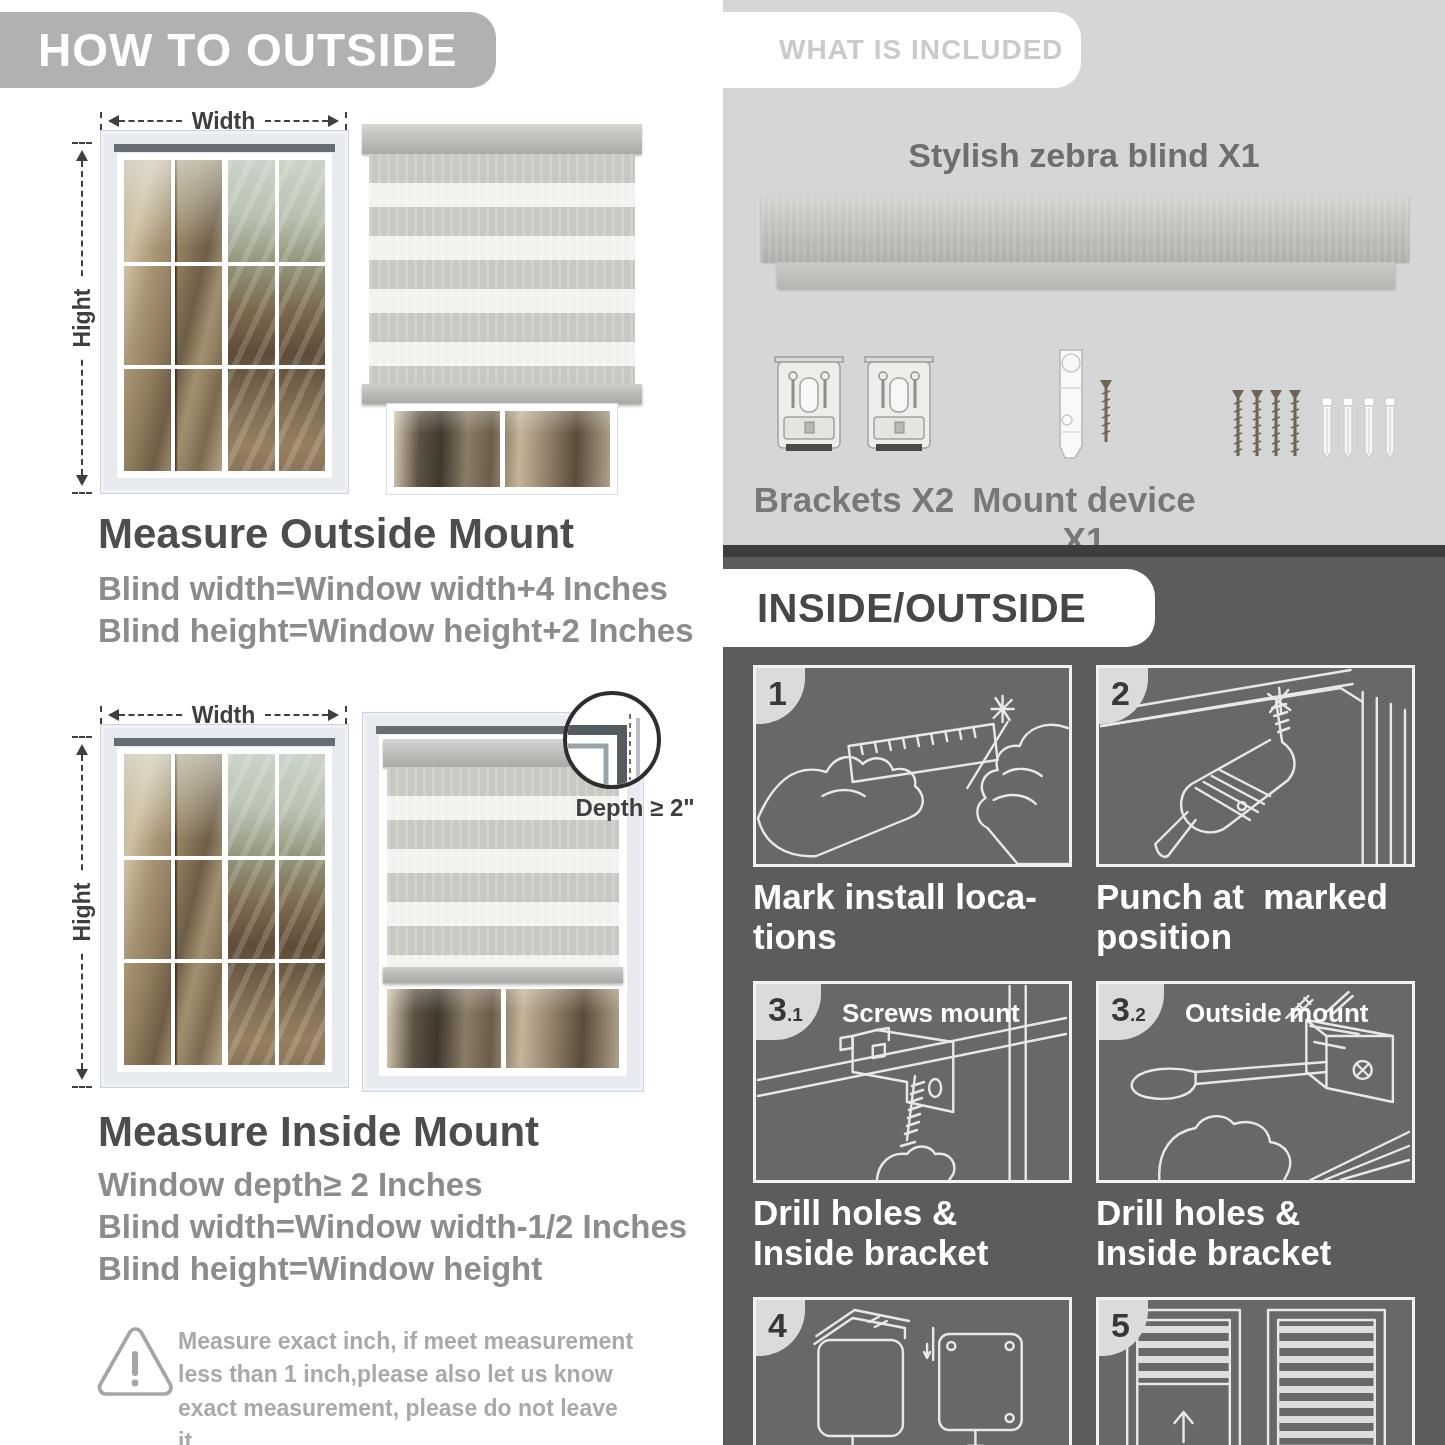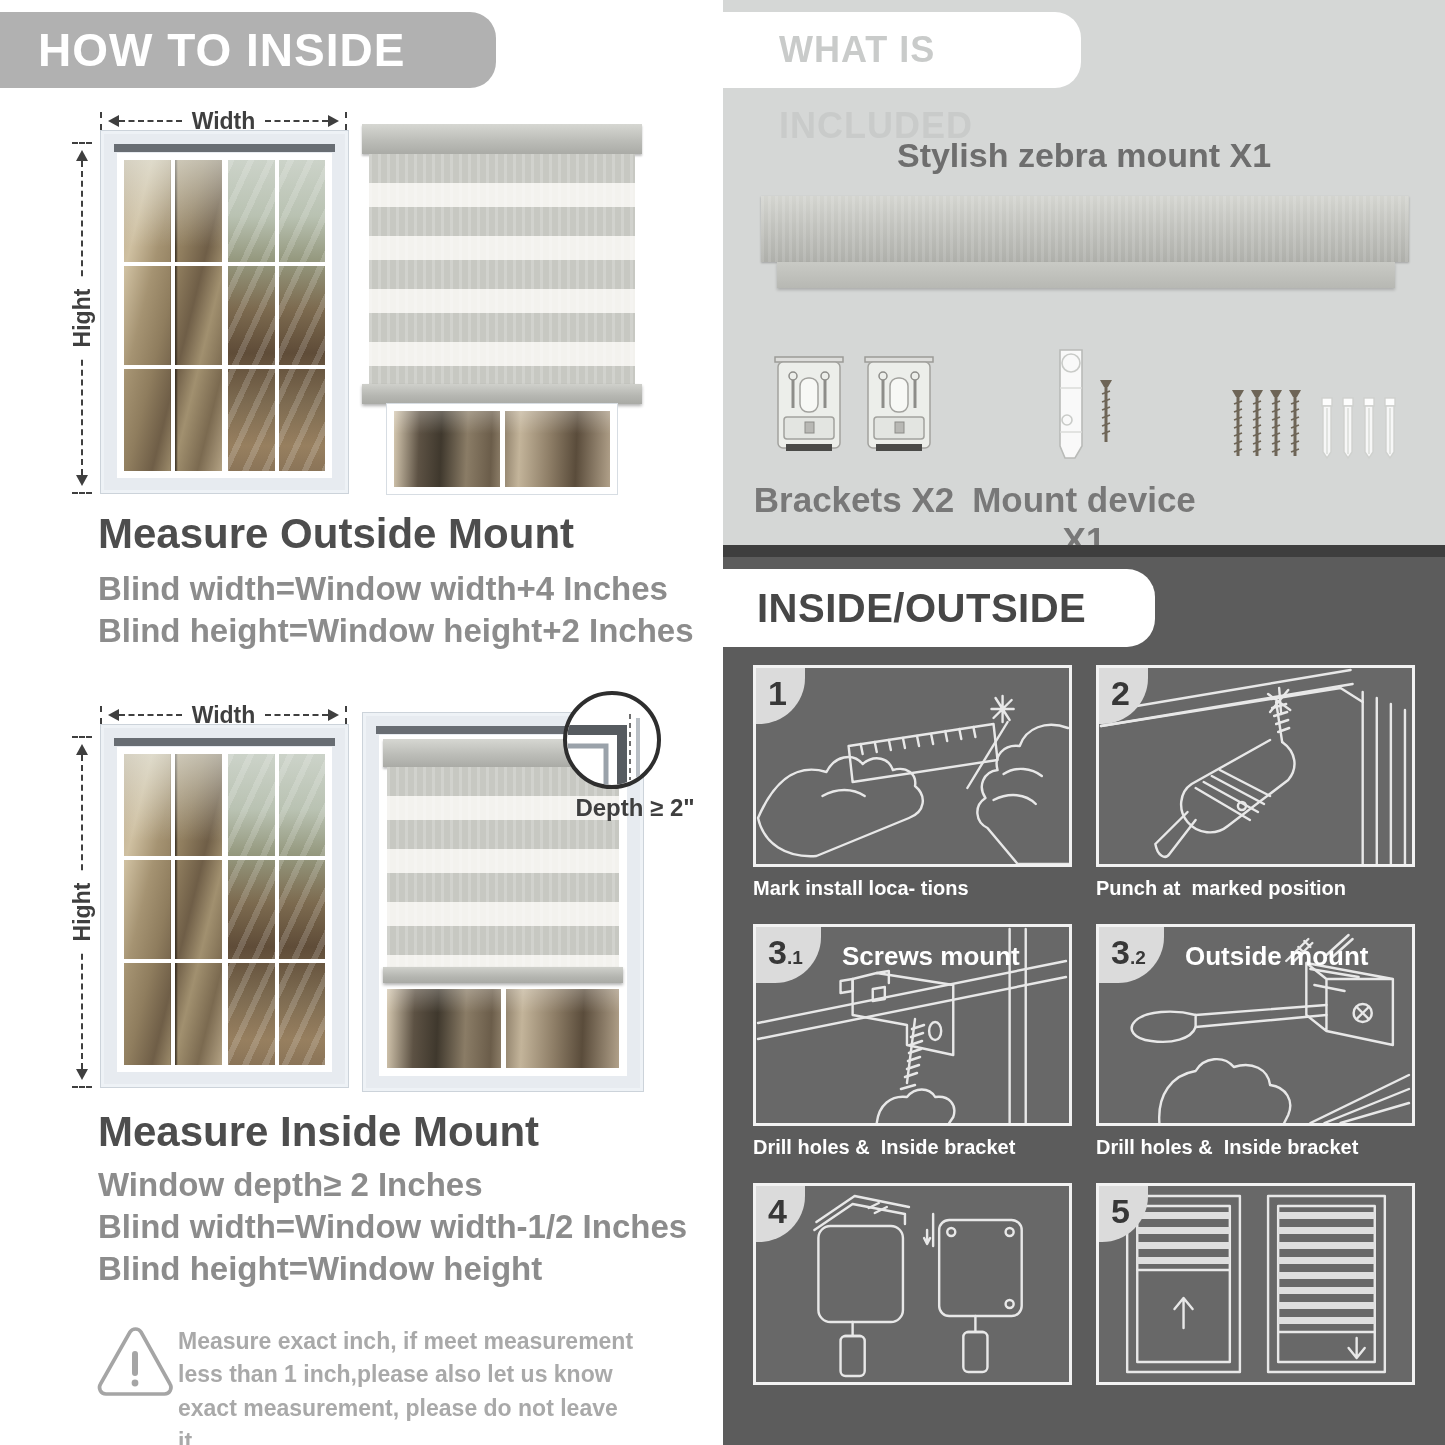--- a/index.html
+++ b/index.html
@@ -58,21 +58,21 @@
       repeating-linear-gradient(180deg,#c7c8c2 0 29px,#f3f2ee 29px 53px);}
   .brail{position:absolute;background:linear-gradient(180deg,#cfd0cb,#b5b6b1 60%,#a9aaa5);
         box-shadow:0 2px 3px rgba(0,0,0,.3);}
   .peek{position:absolute;background:#fff;box-shadow:0 0 0 1px #d7dde3;}
   .peek-in{position:absolute;inset:7px;}
   .peek-div{position:absolute;top:0;bottom:0;left:50%;width:5px;margin-left:-2px;background:#fff;}
   .callout-label{position:absolute;font-size:24px;font-weight:bold;color:#3f3f3f;text-align:center;}
   
   .right-light{position:absolute;left:723px;top:0;width:722px;height:545px;background:#d5d7d6;}
   .banner-included{position:absolute;left:0;top:12px;width:358px;height:76px;background:#ffffff;
-        border-radius:0 26px 26px 0;color:#c9cbca;font-size:36px;font-weight:bold;line-height:76px;
+        border-radius:0 26px 26px 0;color:#c9cbca;font-size:28px;font-weight:bold;line-height:76px;
         padding-left:56px;letter-spacing:1px;box-sizing:border-box;}
   .blind-label{position:absolute;left:0;top:136px;width:100%;text-align:center;font-size:34px;
         font-weight:bold;color:#6e6e6e;}
   .rail-top{position:absolute;left:38px;top:196px;width:648px;height:66px;
         background:repeating-linear-gradient(90deg, rgba(255,255,255,.12) 0 3px, rgba(255,255,255,0) 3px 7px),
         linear-gradient(180deg,#d4d5d0 0%,#c2c3be 45%,#aeafaa 100%);box-shadow:0 1px 2px rgba(0,0,0,.25);}
   .rail-lip{position:absolute;left:54px;top:262px;width:618px;height:26px;
         background:linear-gradient(180deg,#c9cac5,#b7b8b3);box-shadow:0 2px 3px rgba(0,0,0,.2);}
   .items{position:absolute;left:16px;top:330px;width:690px;display:flex;}
   .item{flex:1;text-align:center;}
@@ -85,30 +85,30 @@
         border-radius:0 28px 28px 0;color:#474747;font-size:40px;font-weight:bold;line-height:78px;
         padding-left:34px;letter-spacing:.5px;box-sizing:border-box;}
   .grid{position:absolute;left:30px;top:120px;width:662px;display:grid;
         grid-template-columns:1fr 1fr;column-gap:24px;row-gap:24px;}
   .panel{position:relative;height:196px;background:#686868;border:3px solid #f2f2f2;overflow:hidden;}
   .panel svg{position:absolute;inset:0;width:100%;height:100%;}
   .badge{position:absolute;top:0;left:0;background:#dbdbdb;color:#383838;font-weight:bold;
         font-size:34px;line-height:1;padding:8px 18px 14px 12px;border-radius:0 0 46px 0;}
   .badge .sub{font-size:19px;}
   .ptitle{position:absolute;top:14px;left:86px;color:#ffffff;font-weight:bold;font-size:26px;}
-  .caption{margin-top:10px;font-size:20px;font-weight:bold;color:#ffffff;white-space:pre-wrap;}
+  .caption{margin-top:10px;font-size:35px;font-weight:bold;color:#ffffff;white-space:pre-wrap;}
   .lineart{fill:none;stroke:#e8e8e8;stroke-width:2.4;stroke-linecap:round;stroke-linejoin:round;}
 </style>
 </head>
 <body>
 
 <div class="page">
 
   <div class="banner-left">
-    <span>HOW TO INSIDE</span>
+    <span>HOW TO OUTSIDE</span>
   </div>
 
   <div style="position:absolute;left:62px;top:100px;width:285px;height:396px;">
     <div class="dimx" style="left:38px;right:0;top:12px;">
       <span class="tickv"></span>
       <span class="ah ah-l"></span>
       <span class="dline"></span>
       <span class="dlabel">Width</span>
       <span class="dline"></span>
       <span class="ah ah-r"></span>
@@ -224,21 +224,21 @@
     <path d="M35,8 a6.5,6.5 0 0 1 11,0 L75,60 a6.5,6.5 0 0 1 -5.5,10 L11,70 a6.5,6.5 0 0 1 -5.5,-10 Z" fill="none" stroke="#a5a5a5" stroke-width="3.6" stroke-linejoin="round"></path>
     <path d="M40,30 L40,49" stroke="#a5a5a5" stroke-width="6" stroke-linecap="round"></path>
     <circle cx="40" cy="59" r="3.4" fill="#a5a5a5"></circle>
   </svg>
   <div class="warn-text">Measure exact inch, if meet measurement less than 1 inch,please also let us know exact measurement, please do not leave it</div>
 
   <div class="right-light">
     <div class="banner-included">
       <span>WHAT IS INCLUDED</span>
     </div>
-    <div class="blind-label">Stylish zebra mount X1</div>
+    <div class="blind-label">Stylish zebra blind X1</div>
     <div class="rail-top"></div>
     <div class="rail-lip"></div>
 
     <div class="items">
       <div class="item">
         <div class="fig">
           <svg width="80" height="108" viewBox="0 0 80 108">
             <path d="M6,8 L74,8 L74,3 L6,3 Z" fill="#dddddb" stroke="#9c9c98" stroke-width="1.5"></path>
             <rect x="9" y="8" width="62" height="86" rx="5" fill="#eceeea" stroke="#a2a29e" stroke-width="1.5"></rect>
             <rect x="31" y="24" width="18" height="34" rx="8" fill="#f7f8f5" stroke="#a2a29e" stroke-width="1.5"></rect>

